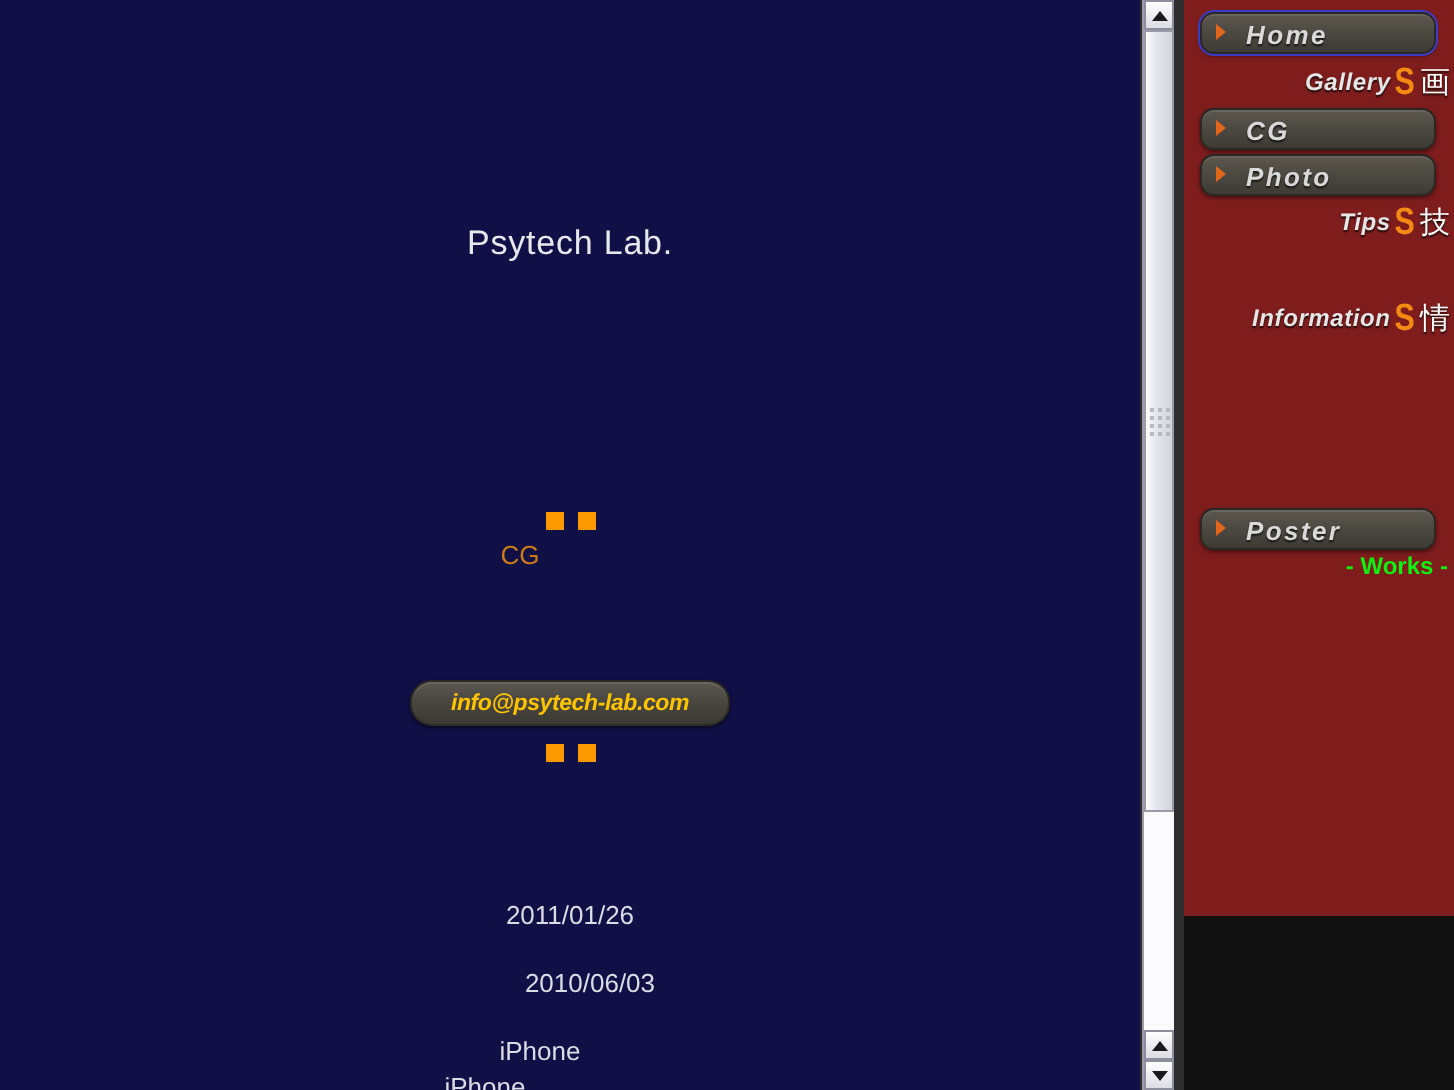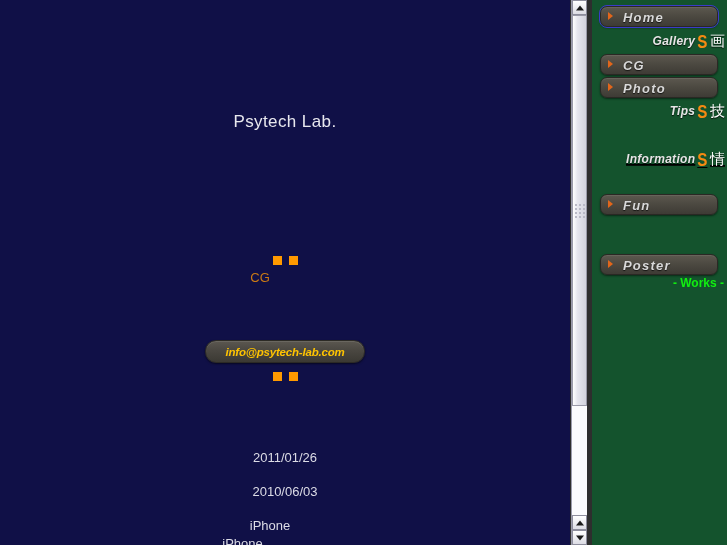--- a/index.html
+++ b/index.html
@@ -100,21 +100,21 @@
 
   .date-line {
     position: absolute;
     left: 0;
     width: 570px;
     text-align: center;
     color: #dcdce6;
     font-size: 13px;
   }
   #date-1 { top: 450px; }
-  #date-2 { top: 484px; }
+  #date-2 { top: 484px; padding-left: 10px; }
   #dev-1  { top: 518px; width: 540px; }
   #dev-2  { top: 536px; width: 485px; }
 
   
   #scroll-col {
     position: absolute;
     left: 570px; top: 0;
     width: 22px;
     height: 545px;
     background: #2e2e2e;
@@ -185,22 +185,22 @@
     position: absolute;
     left: 0; width: 15px;
     background: #fbfbfd;
   }
 
   
   #nav-panel {
     position: absolute;
     left: 592px; top: 0;
     width: 135px;
-    height: 545px;
-    background: #14532d;
+    height: 458px;
+    background: #7f1d1d;
     overflow: hidden;
   }
   .nav-btn {
     position: absolute;
     left: 8px;
     width: 118px;
     height: 21px;
     border-radius: 7px;
     background: linear-gradient(180deg,#5c584f 0%, #4c4941 48%, #3e3b35 100%);
     box-shadow: 0 1px 2px rgba(0,0,0,.5), inset 0 1px 0 rgba(255,255,255,.08);
@@ -376,31 +376,27 @@
       <span class="nav-label">Photo</span>
     </div>
 
     <div class="nav-head" style="top:101px;">
       <span class="en">Tips</span>
       <span class="swoosh">S</span>
       <span class="kanji">技</span>
     </div>
 
 
-    <div class="nav-head" style="top:149px;text-decoration:underline;">
+    <div class="nav-head" style="top:149px;">
       <span class="en">Information</span>
       <span class="swoosh">S</span>
       <span class="kanji">情</span>
     </div>
 
 
-    <div class="nav-btn" style="top:194px;">
-      <span class="bullet"></span>
-      <span class="nav-label">Fun</span>
-    </div>
 
 
     <div class="nav-btn" style="top:254px;">
       <span class="bullet"></span>
       <span class="nav-label">Poster</span>
     </div>
 
     <div id="works-link">- Works -</div>
 
   </div>

